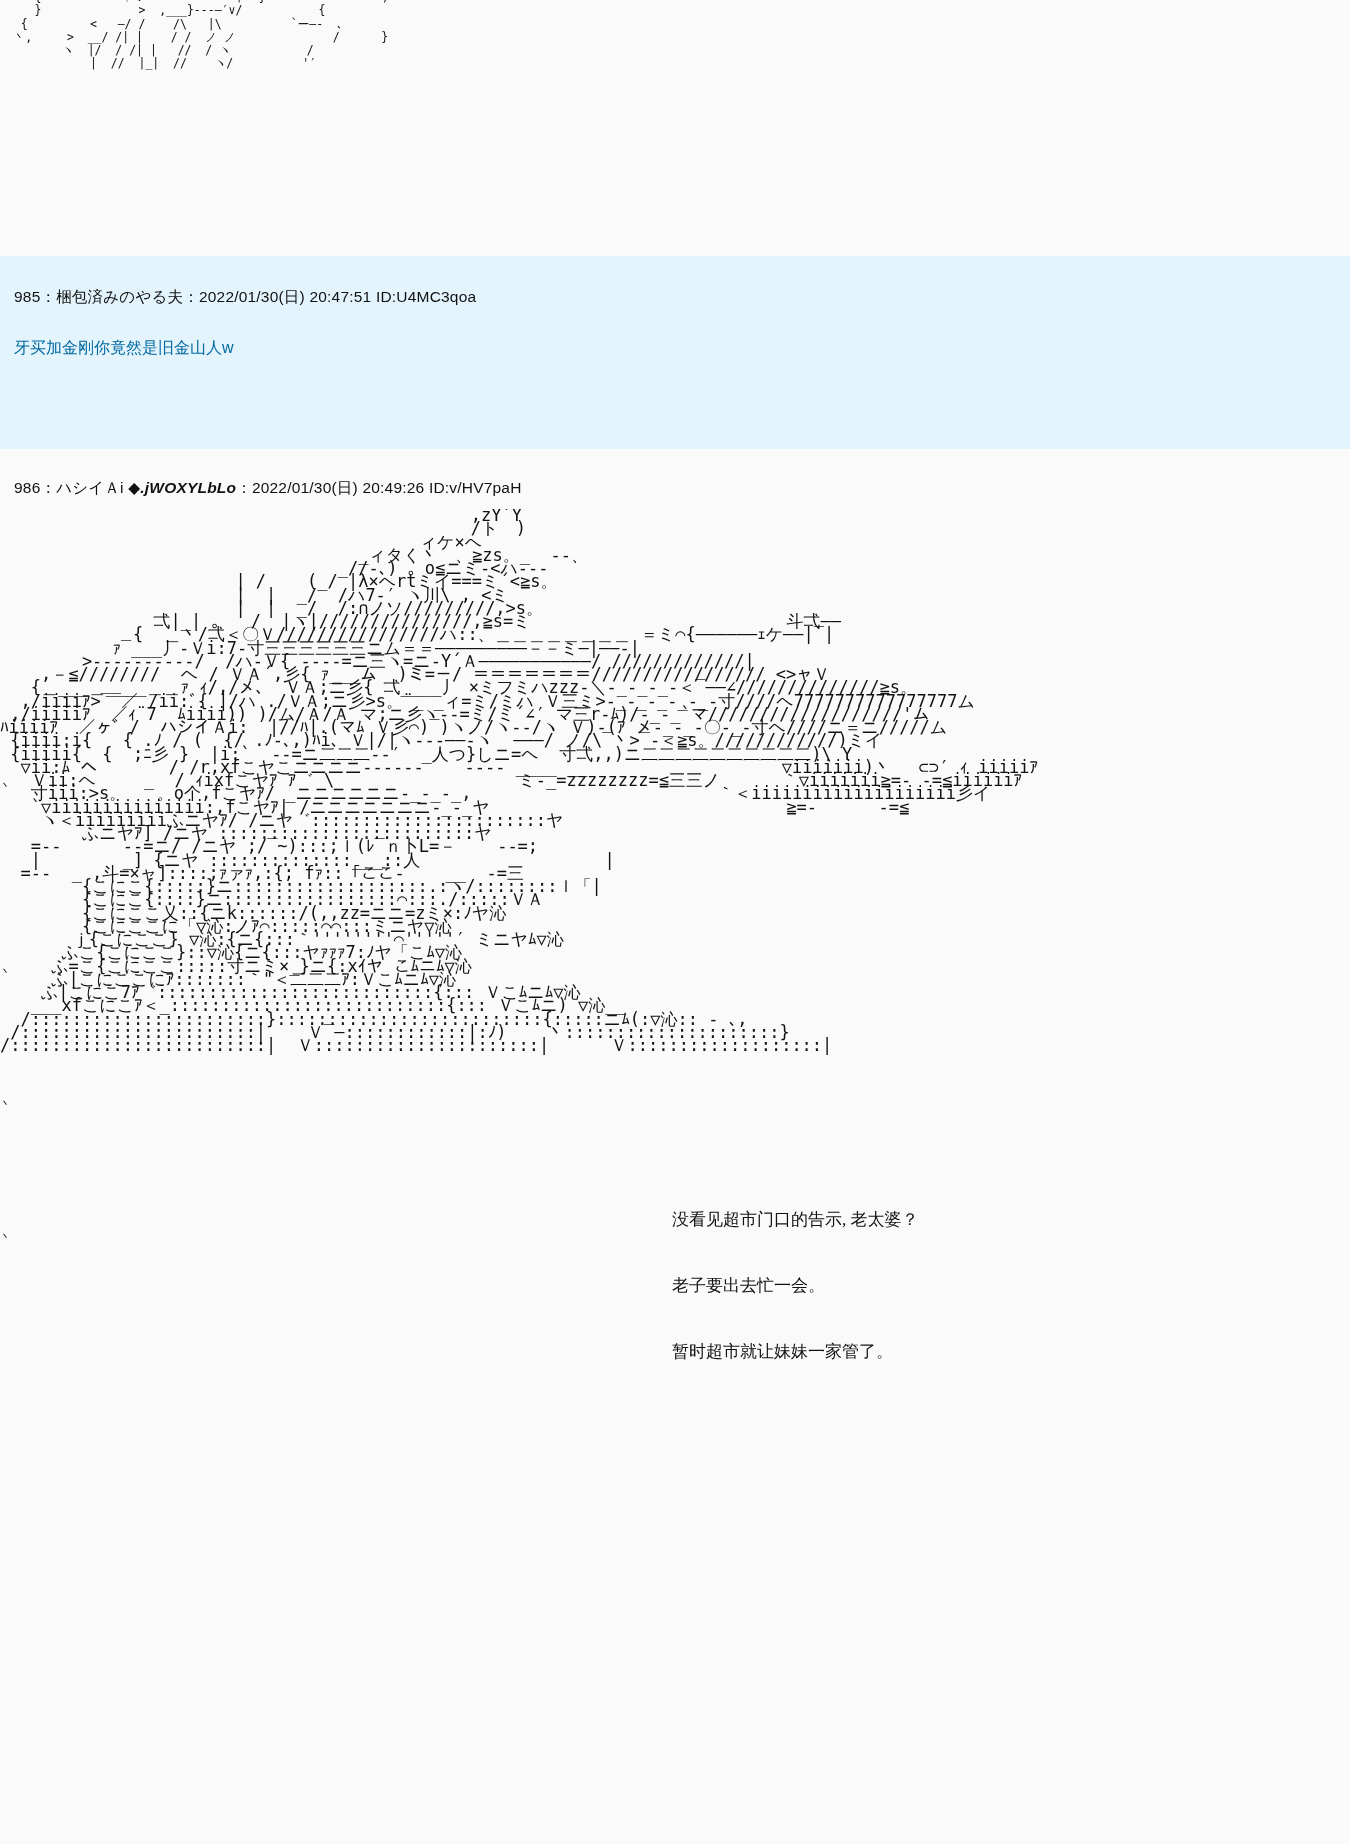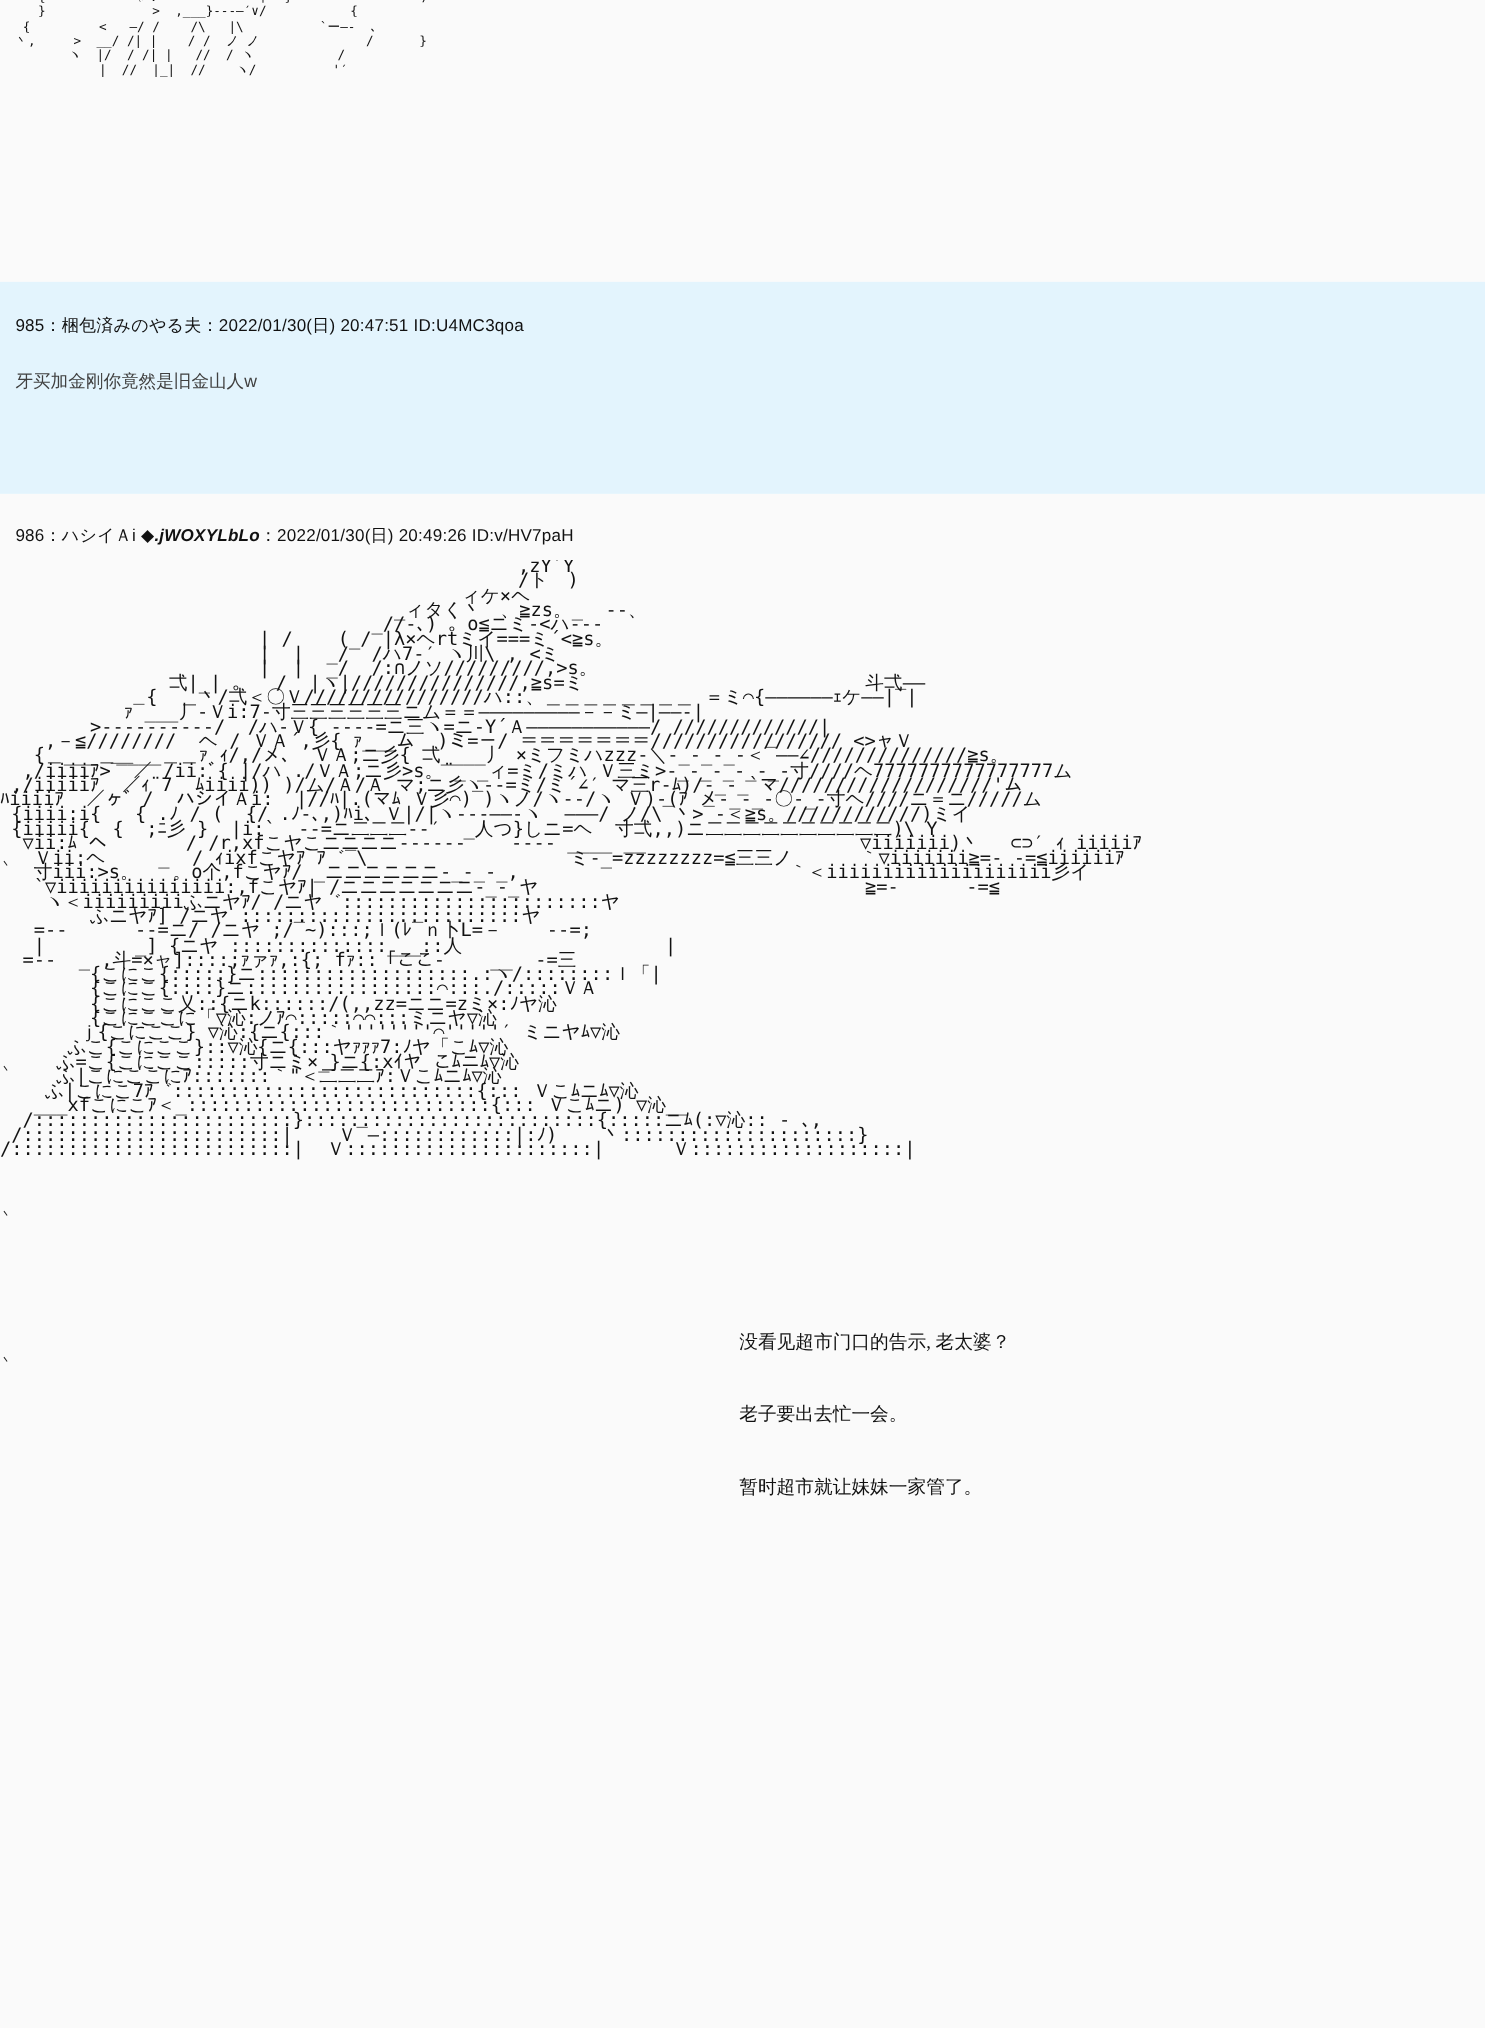--- a/index.html
+++ b/index.html
@@ -69,21 +69,21 @@
     color: #111;
     letter-spacing: 0.2px;
     white-space: nowrap;
   }
   .post-meta .trip { font-weight: bold; font-style: italic; }
 
   .post-body {
     font-size: 16px;
     line-height: 24px;
     margin-top: 28px;
-    color: #404040;
+    color: #0369a1;
   }
 
   
   .art-area {
     position: relative;
     background: #fafafa;
     height: 1410px;
     overflow: hidden;
   }
   .aa-main {

